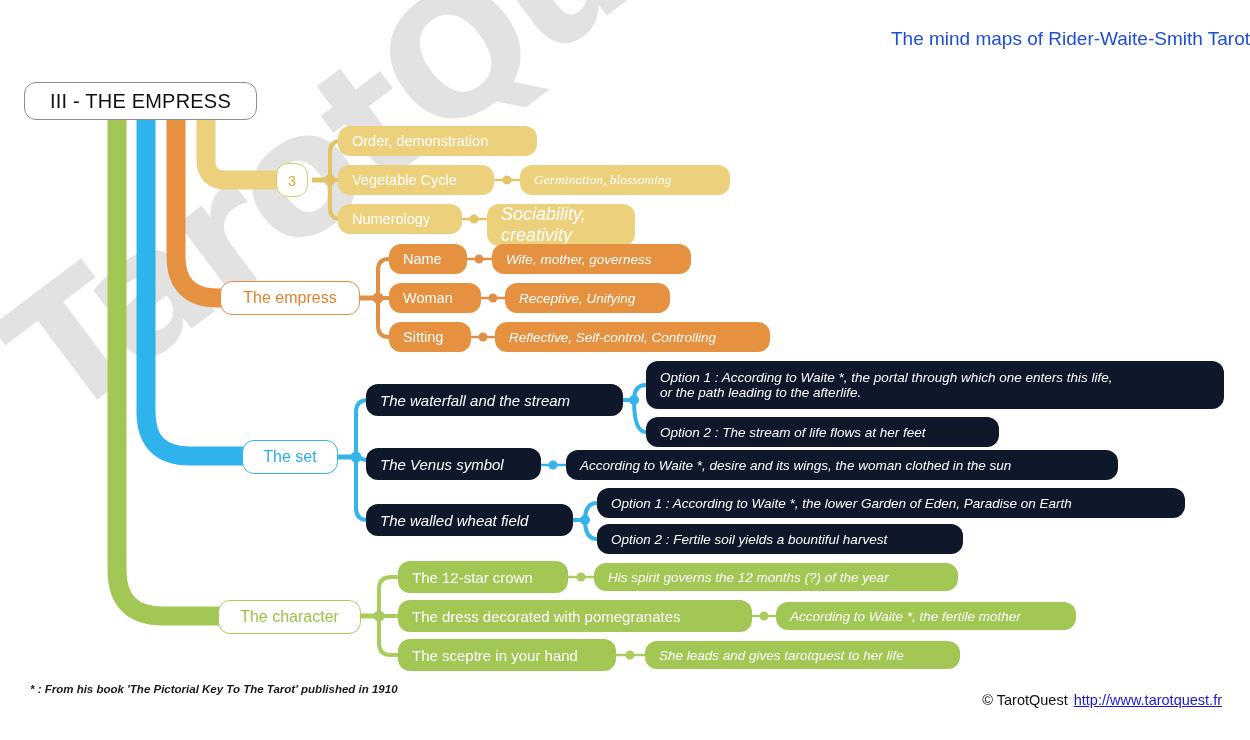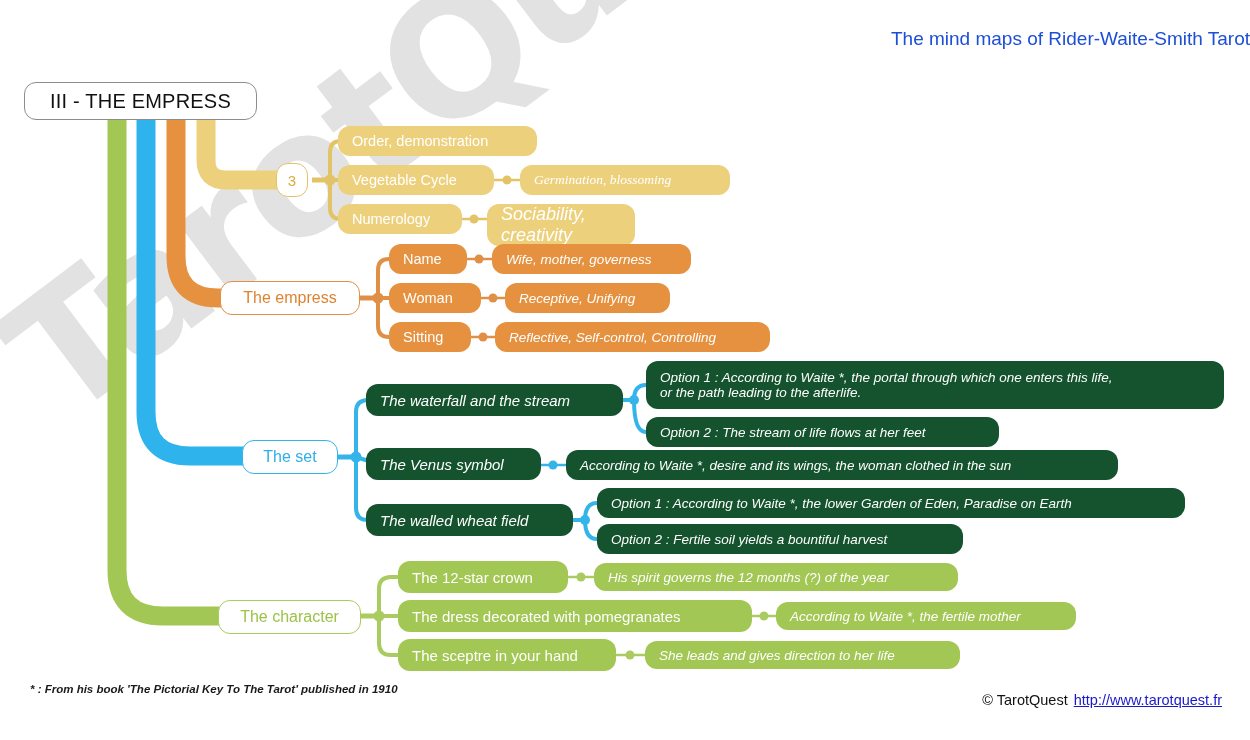--- a/index.html
+++ b/index.html
@@ -88,21 +88,21 @@
     border-width: 1.6px;
     border-style: solid;
   }
   .node.italic { font-style: italic; }
 
   
   .c-yellow.filled { background: #edd07c; }
   .c-yellow.hollow { border-color: #e2c467; color: #d8ac3c; }
   .c-orange.filled { background: #e5913f; }
   .c-orange.hollow { border-color: #e09046; color: #dd8330; }
-  .c-blue.filled   { background: #14532d; font-style: italic; }
+  .c-blue.filled   { background: #0f172a; font-style: italic; }
   .c-blue.hollow   { border-color: #35b4ea; color: #2eaee8; }
   .c-green.filled  { background: #a2c754; }
   .c-green.hollow  { border-color: #a9cb60; color: #9cc24a; }
 
   
   #footnote {
     position: absolute;
     left: 30px; top: 683px;
     font-size: 11.5px;
     font-style: italic;
@@ -294,19 +294,19 @@
   <span>The dress decorated with pomegranates</span>
 </div>
 <div class="node filled c-green italic" style="left: 776px; top: 602px; width: 300px; min-height: 28px; font-size: 13.5px; padding: 0px 14px;">
   <span>According to Waite *, the fertile mother</span>
 </div>
 
 <div class="node filled c-green" style="left: 398px; top: 639px; width: 218px; min-height: 32px; font-size: 15px; padding: 0px 14px;">
   <span>The sceptre in your hand</span>
 </div>
 <div class="node filled c-green italic" style="left: 645px; top: 641px; width: 315px; min-height: 28px; font-size: 13.5px; padding: 0px 14px;">
-  <span>She leads and gives direction to her life</span>
+  <span>She leads and gives tarotquest to her life</span>
 </div>
 
 <div id="footnote">* : From his book 'The Pictorial Key To The Tarot' published in 1910</div>
 <div id="credit">
   <span>© TarotQuest</span><a class="url" href="#">http://www.tarotquest.fr</a>
 </div>
 
 </body></html>

